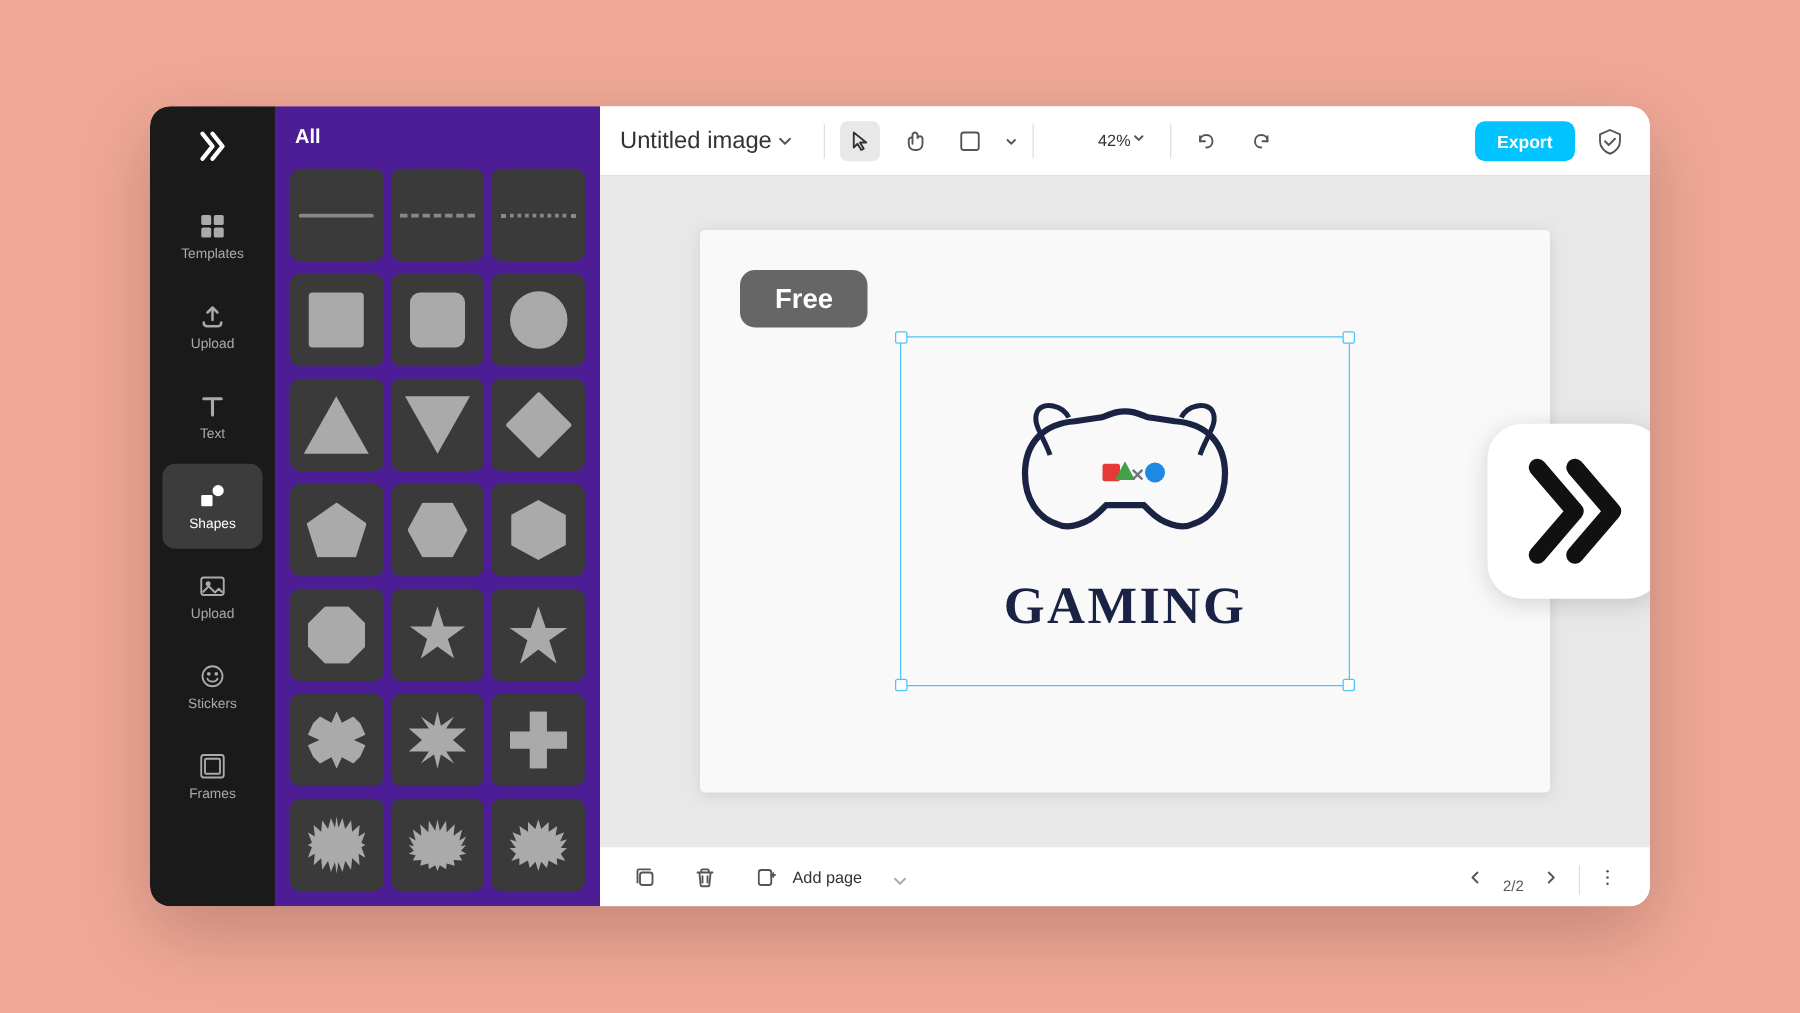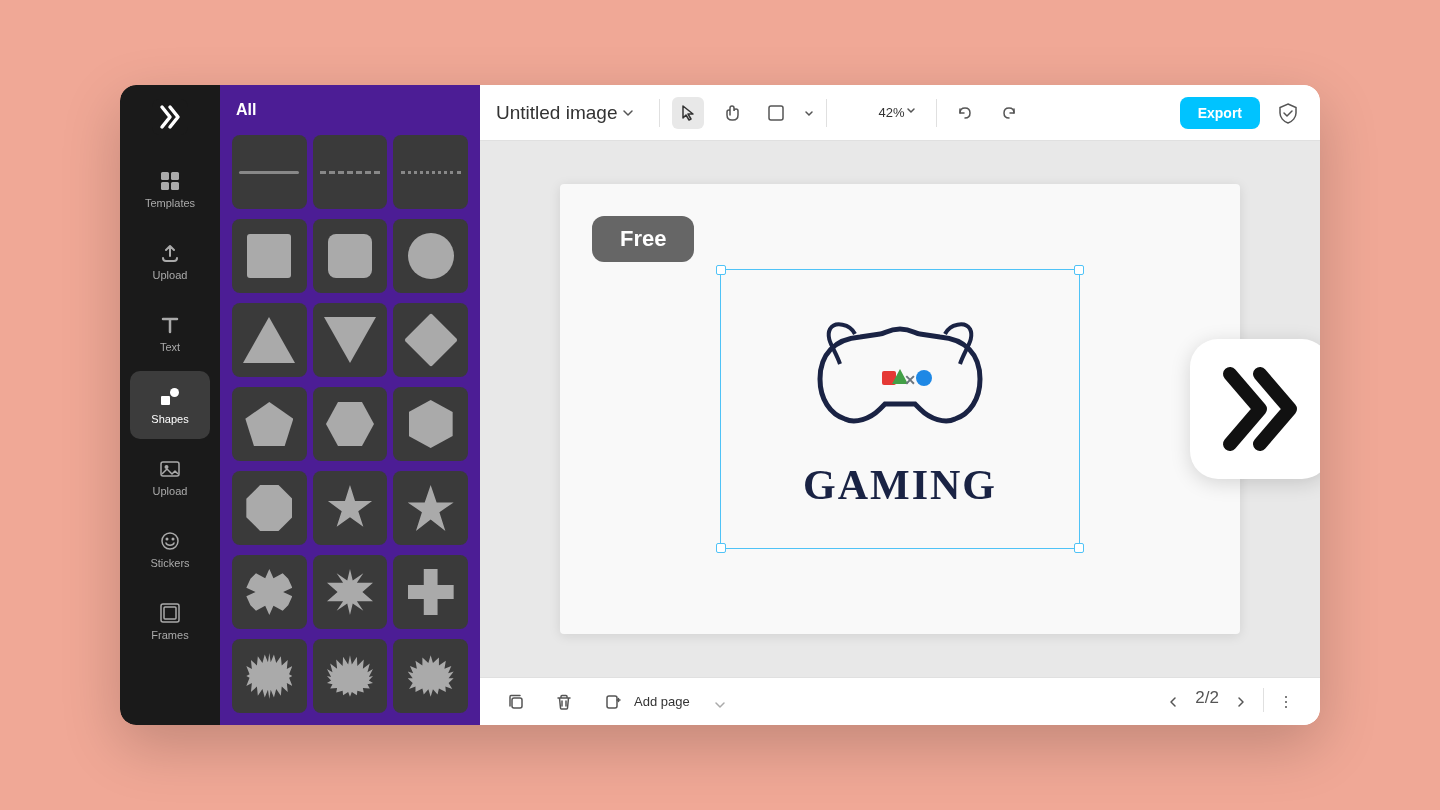--- a/index.html
+++ b/index.html
@@ -373,23 +373,23 @@
       color: #333;
       cursor: pointer;
       padding: 4px 10px;
       border-radius: 6px;
       border: none;
       background: transparent;
     }
     .bottom-spacer { flex: 1; }
     .page-nav {
       display: flex;
-      align-items: flex-start;
+      align-items: flex-end;
       gap: 8px;
-      font-size: 17px;
+      font-size: 12px;
       color: #555;
     }
     .page-nav-btn {
       width: 28px; height: 28px;
       display: flex;
       align-items: center;
       justify-content: center;
       border-radius: 6px;
       cursor: pointer;
       border: none;

